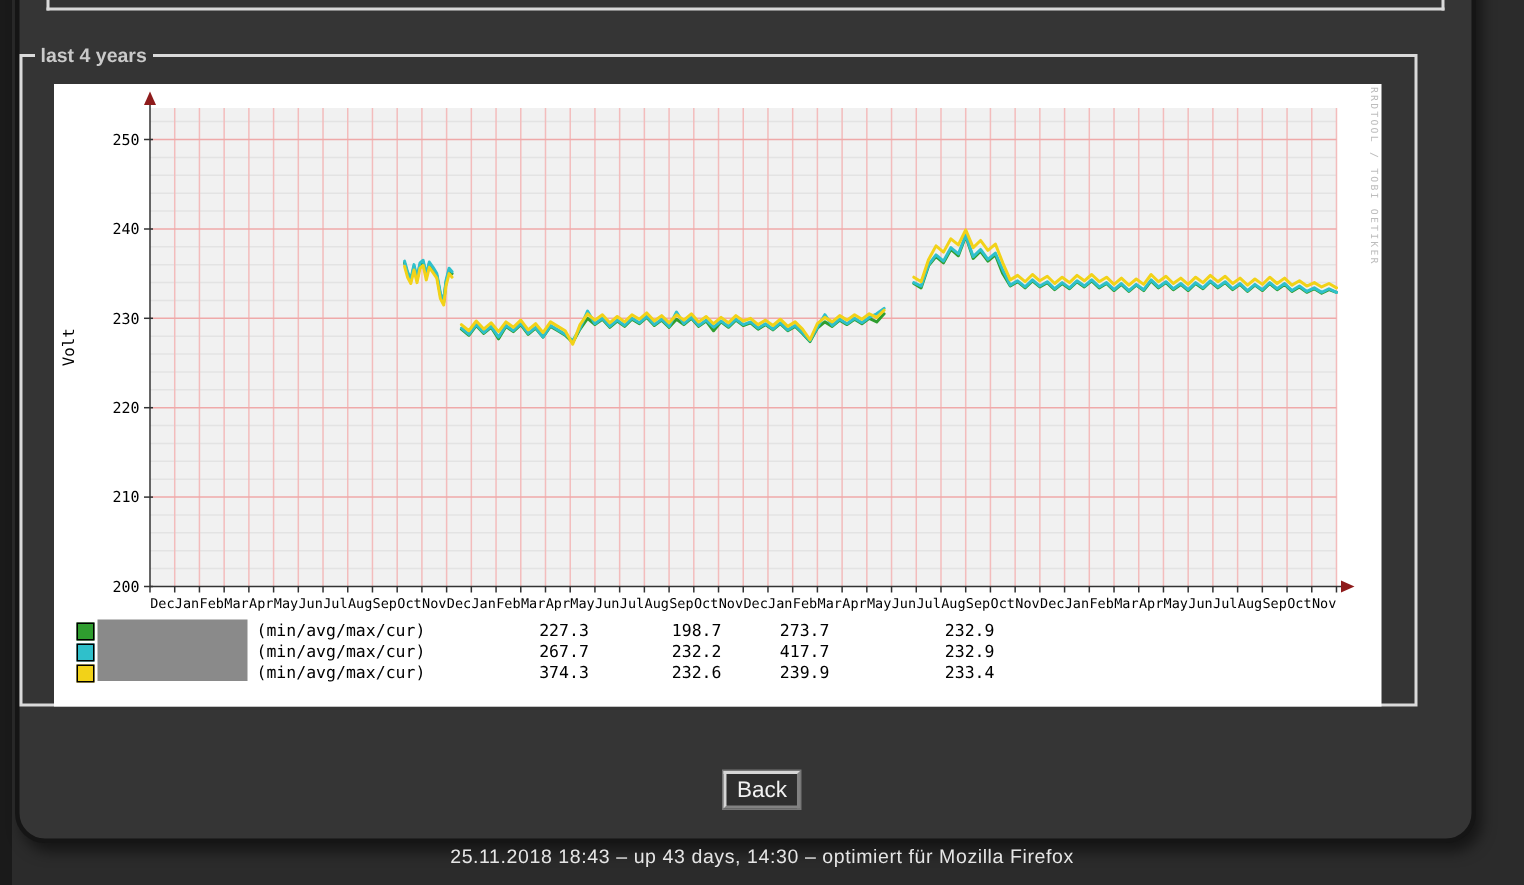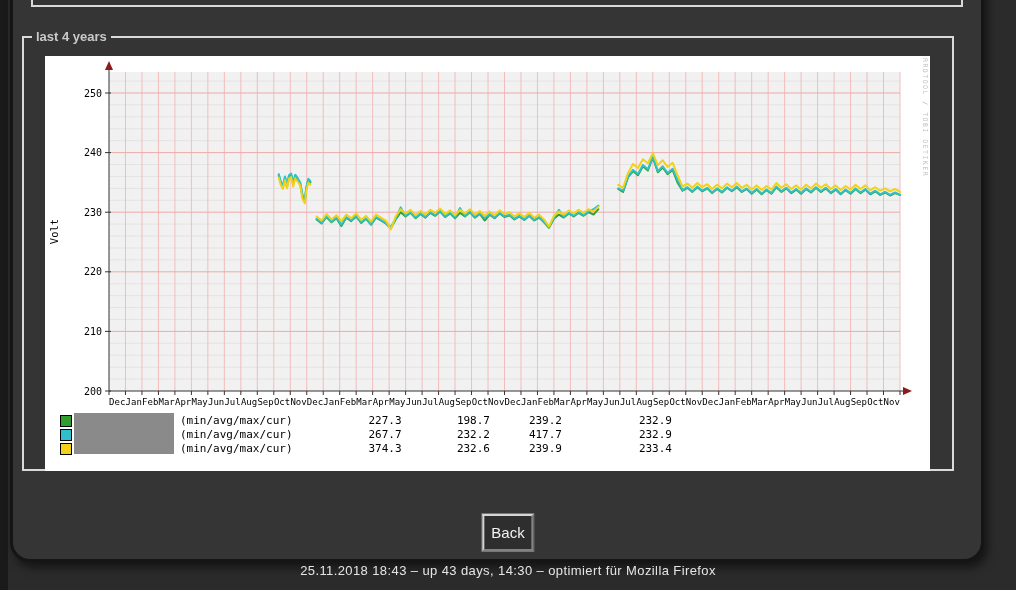--- a/index.html
+++ b/index.html
@@ -12,21 +12,21 @@
   .main-panel{
     position:absolute;left:10px;top:-16px;width:968px;height:572px;
     background:#353535;border:3px solid #151515;border-radius:0 0 20px 20px;
     box-shadow:4px 6px 9px rgba(0,0,0,.5);
   }
   .top-sliver{
     position:absolute;left:18px;top:-6px;width:928px;height:24px;
     border:2px solid #d9d9d9;border-top:none;background:#343434;
   }
   fieldset.graph-fieldset{
-    position:absolute;left:9px;top:42px;width:928px;height:438px;
+    position:absolute;left:0;top:42px;width:928px;height:438px;
     border:2px solid #dadada;margin:0;padding:0;background:#343434;
   }
   fieldset.graph-fieldset legend{
     margin-left:8px;padding:0 4px;color:#cacaca;font-weight:bold;
     font-size:13px;font-family:"Liberation Sans",sans-serif;
   }
   .rrd-image{
     position:relative;margin:12px 0 0 21px;width:885px;height:415px;
     background:#ffffff;
   }
@@ -35,21 +35,21 @@
   .legend-row{position:absolute;left:0;width:885px;height:14px;font-size:11px;color:#000;}
   .legend-swatch{position:absolute;left:15px;top:1px;width:10px;height:10px;border:1px solid #000;}
   .legend-label{position:absolute;left:135px;top:0;}
   .lv{position:absolute;top:0;width:70px;text-align:right;}
   .lv1{left:305px;text-align:center;} .lv2{left:375px;} .lv3{left:447px;} .lv4{left:557px;}
   .redacted-box{position:absolute;left:29px;top:357px;width:100px;height:41px;background:#8a8a8a;}
   .generated-line{position:absolute;left:328px;top:401px;font-size:9px;color:#a9a9a9;letter-spacing:.5px;}
   .back-button{
     position:absolute;left:50%;top:514px;transform:translateX(-50%);
     background:#2e2e2e;color:#f2f2f2;font-size:15px;font-family:"Liberation Sans",sans-serif;
-    border:2px outset #d6d6d6;box-shadow:0 0 0 1px #777;padding:8px 7px;cursor:pointer;
+    border:2px outset #d6d6d6;box-shadow:0 0 0 1px #777;padding:2px 7px;cursor:pointer;
   }
   .footer-text{
     position:absolute;left:0;top:563px;width:1016px;text-align:center;
     color:#e5e5e5;font-size:13px;letter-spacing:.4px;
   }
 </style>
 </head>
 <body>
 
 <div class="left-strip"></div>
@@ -262,21 +262,21 @@
           <polyline points="271.6,160.4 276.6,164.5 281.5,158.0 286.5,163.4 291.4,159.2 296.4,165.1 301.3,158.6 306.2,162.2 311.2,157.4 316.1,163.9 321.1,159.8 326.0,165.7 331.0,158.6 335.9,161.6 340.8,164.5 345.8,173.5 350.7,160.4 355.7,153.2 360.6,157.4 365.6,153.8 370.5,159.2 375.5,155.0 380.4,158.6 385.3,153.8 390.3,156.8 395.2,152.6 400.2,158.0 405.1,154.4 410.1,159.2 415.0,153.8 419.9,157.4 424.9,153.2 429.8,158.6 434.8,155.0 439.7,159.8 444.7,155.6 449.6,159.2 454.6,154.4 459.5,158.0 464.4,156.2 469.4,160.4 474.3,157.4 479.3,161.0 484.2,156.8 489.2,161.6 494.1,158.6 499.0,163.4 504.0,170.5 508.9,159.8 513.9,155.6 518.8,158.6 523.8,154.4 528.7,157.4 533.7,153.8 538.6,156.8 543.5,153.2 548.5,155.6 553.4,150.8" fill="none" stroke="#f2d218" stroke-width="2" stroke-linejoin="round" stroke-linecap="round"></polyline>
           <polyline points="573.2,128.8 578.1,131.8 583.1,116.9 588.0,107.9 593.0,112.1 597.9,103.2 602.9,107.3 607.8,97.2 612.8,109.1 617.7,104.3 622.6,110.9 627.6,106.7 632.5,119.2 637.5,130.6 642.4,127.6 647.4,131.8 652.3,127.0 657.2,131.2 662.2,128.2 667.1,133.0 672.1,128.8 677.0,132.4 682.0,127.6 686.9,131.2 691.8,127.0 696.8,131.8 701.7,128.8 706.7,133.6 711.6,129.4 716.6,134.1 721.5,130.0 726.5,133.6 731.4,127.0 736.3,131.8 741.3,128.2 746.2,133.0 751.2,129.4 756.1,133.6 761.1,128.8 766.0,132.4 770.9,127.6 775.9,131.8 780.8,128.2 785.8,133.0 790.7,129.4 795.7,134.1 800.6,130.0 805.6,133.6 810.5,128.8 815.4,133.0 820.4,129.4 825.3,134.1 830.3,131.2 835.2,134.7 840.2,132.4 845.1,135.3 850.0,133.0 855.0,135.9" fill="none" stroke="#f2d218" stroke-width="2" stroke-linejoin="round" stroke-linecap="round"></polyline>
         </svg>
 
       <div class="legend-area">
         <div class="legend-row" style="top:358px;">
           <span class="legend-swatch" id="sw0" style="background: rgb(47, 158, 47);"></span>
           <span class="legend-label">(min/avg/max/cur)</span>
           <span class="lv lv1">227.3</span>
           <span class="lv lv2">198.7</span>
-          <span class="lv lv3">239.2</span>
+          <span class="lv lv3">273.7</span>
           <span class="lv lv4">232.9</span>
         </div>
         <div class="legend-row" style="top:372px;">
           <span class="legend-swatch" id="sw1" style="background: rgb(47, 192, 203);"></span>
           <span class="legend-label">(min/avg/max/cur)</span>
           <span class="lv lv1">267.7</span>
           <span class="lv lv2">232.2</span>
           <span class="lv lv3">417.7</span>
           <span class="lv lv4">232.9</span>
         </div>

